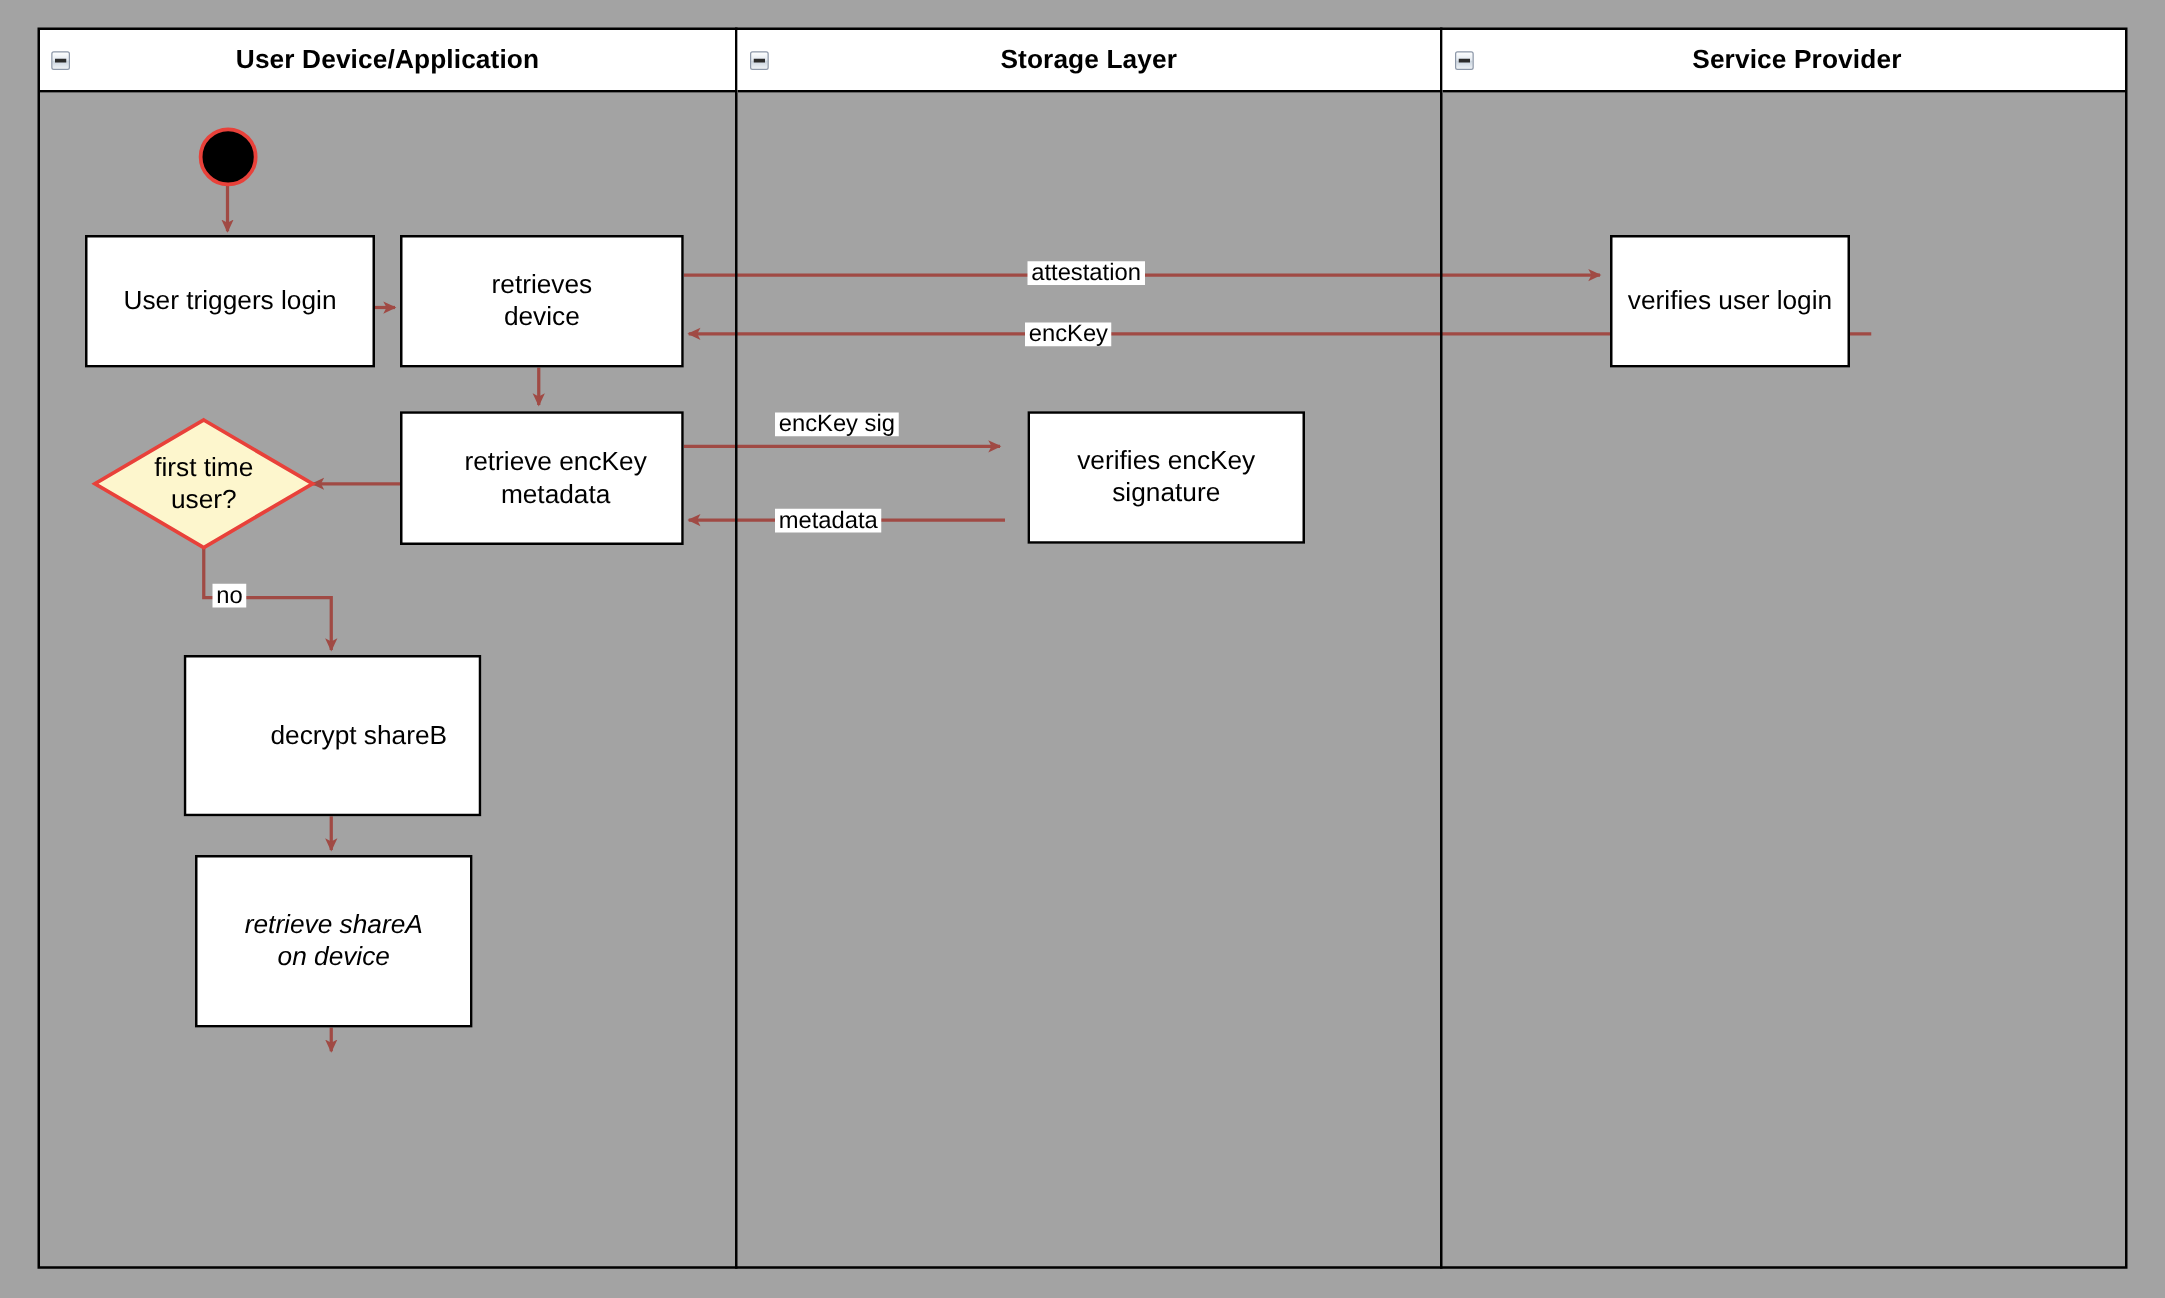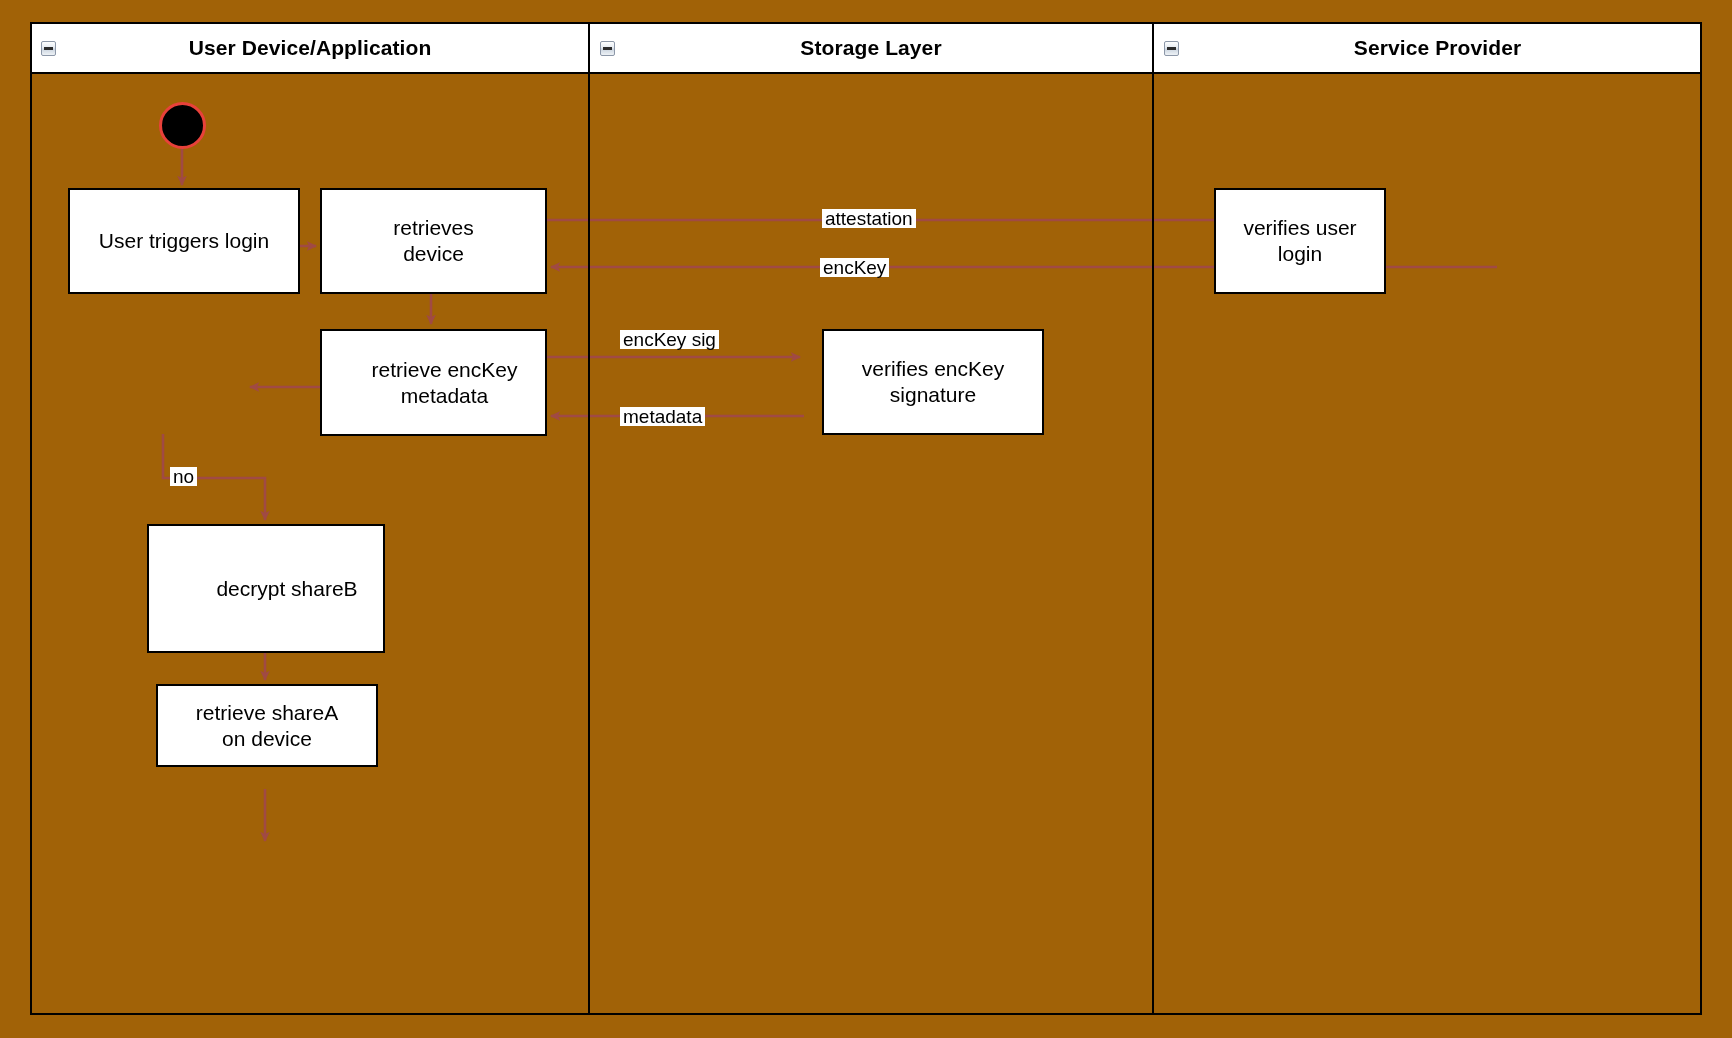--- a/index.html
+++ b/index.html
@@ -10,21 +10,21 @@
   body {
     font-family: "Liberation Sans", sans-serif;
     width: 1732px;
     height: 1038px;
     overflow: hidden;
   }
   #canvas {
     position: relative;
     width: 1732px;
     height: 1038px;
-    background: #a16207;
+    background: #a3a3a3;
   }
   #svg-layer {
     position: absolute;
     left: 0;
     top: 0;
     width: 1732px;
     height: 1038px;
     pointer-events: none;
   }
 
@@ -211,37 +211,44 @@
   <div class="node" style="left:320px; top:188px; width:227px; height:106px;">
     <span class="node-label">retrieves
 device</span>
   </div>
 
   <div class="node" style="left:320px; top:329px; width:227px; height:107px;padding-left:28px;">
     <span class="node-label">retrieve encKey
 metadata</span>
   </div>
 
+  <div class="decision-wrap" style="left:73px; top:333px; width:180px; height:108px;">
+    <svg width="180" height="108" viewBox="0 0 180 108">
+      <polygon points="90,3 177,54 90,105 3,54" fill="#fdf6cd" stroke="#e8413a" stroke-width="3"></polygon>
+    </svg>
+    <span class="decision-label">first time
+user?</span>
+  </div>
 
   <div class="node" style="left:147px; top:524px; width:238px; height:129px;padding-left:48px;">
     <span class="node-label">decrypt shareB</span>
   </div>
 
-  <div class="node" style="left:156px; top:684px; width:222px; height:83px;">
+  <div class="node" style="left:156px; top:684px; width:222px; height:138px;font-style:italic;">
     <span class="node-label">retrieve shareA
 on device</span>
   </div>
 
 
   <div class="node" style="left:806px; top:329px; width:222px; height:106px;margin-left:16px;">
     <span class="node-label">verifies encKey
 signature</span>
   </div>
 
-  <div class="node" style="left:1214px; top:188px; width:172px; height:106px;">
+  <div class="node" style="left:1288px; top:188px; width:192px; height:106px;">
     <span class="node-label">verifies user login</span>
   </div>
 
   <div class="edge-label" style="left:822px; top:209px;">attestation</div>
 
   <div class="edge-label" style="left:820px; top:258px;">encKey</div>
 
   <div class="edge-label" style="left:620px; top:330px;">encKey sig</div>
 
   <div class="edge-label" style="left:620px; top:407px;">metadata</div>

